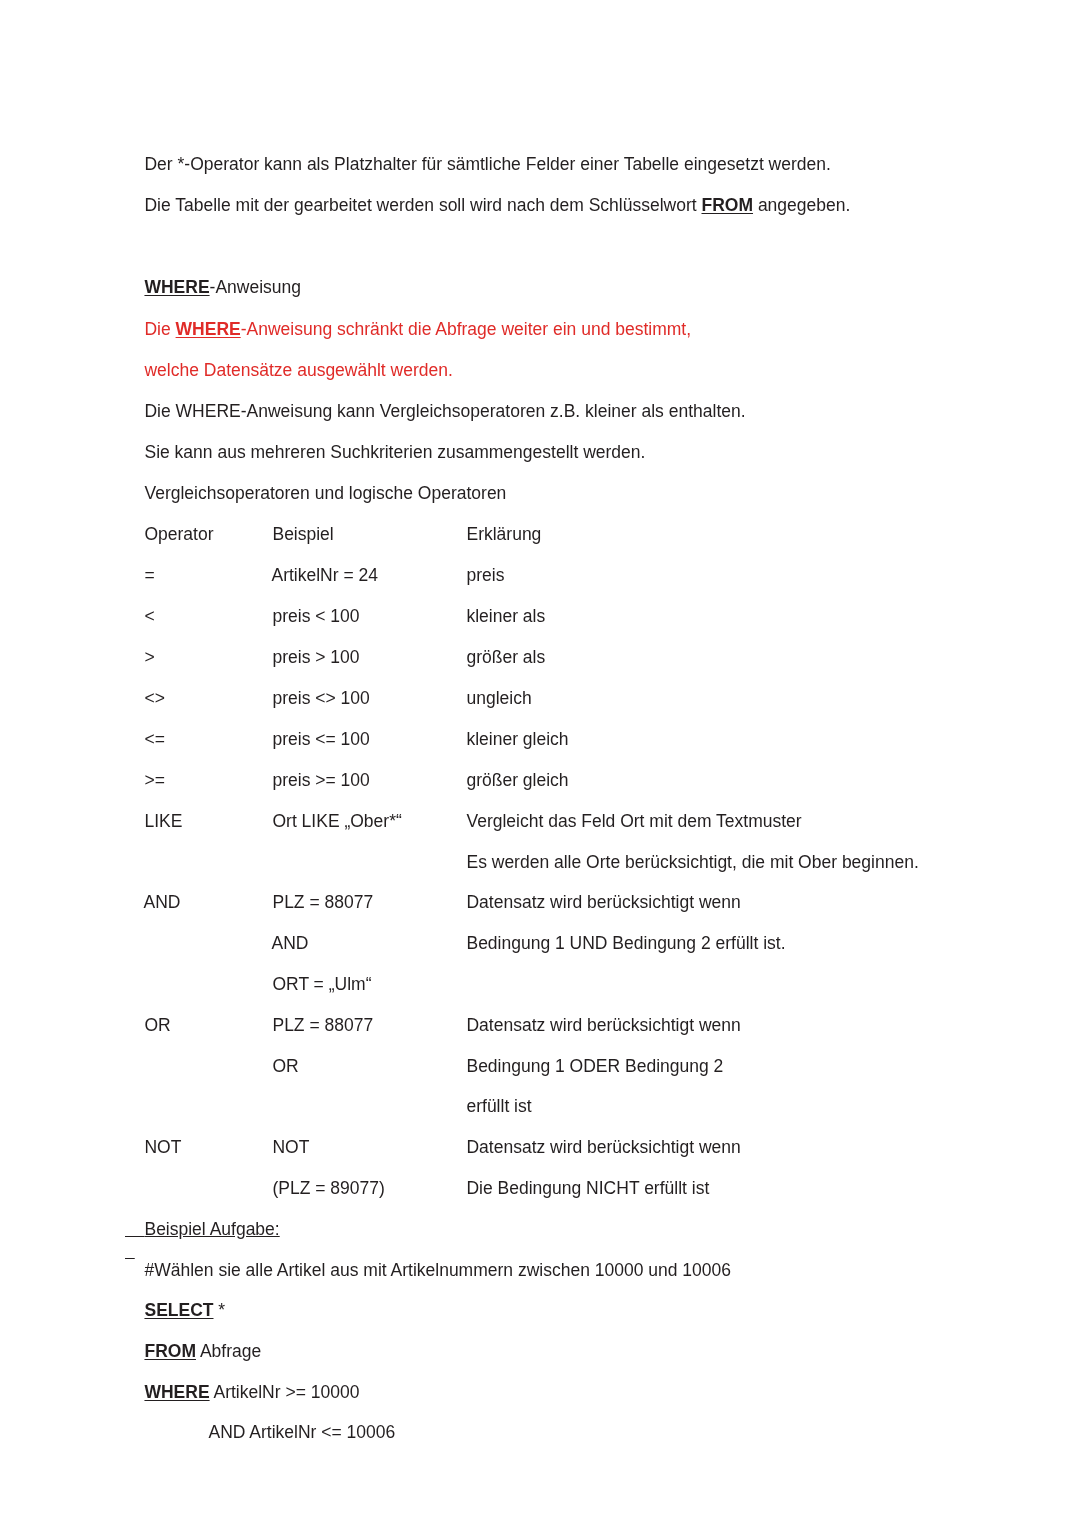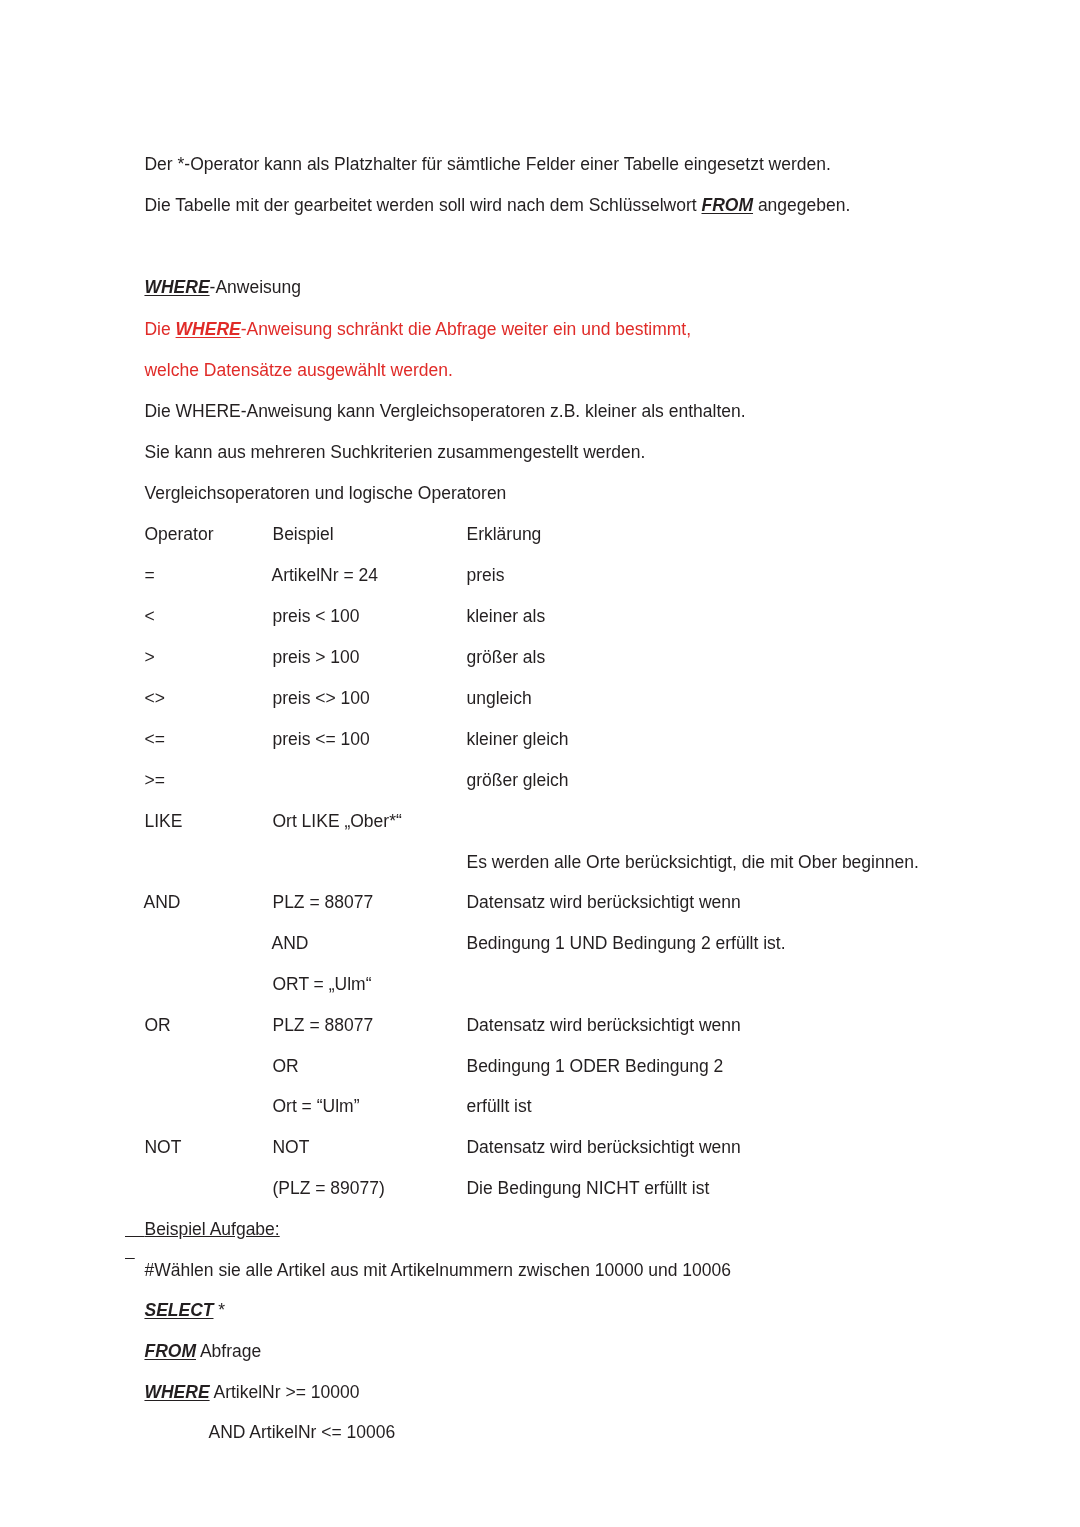--- a/index.html
+++ b/index.html
@@ -32,21 +32,20 @@
     font-size: 17.5px;
     line-height: 22px;
     white-space: pre;
     color: #231f20;
   }
 
   .red { color: #e02b28; }
 
   .kw {
     font-weight: bold;
-    font-style: italic;
     text-decoration: underline;
     text-underline-offset: 2px;
   }
 
   
   .c1 { left: 125px; }
   .c2 { left: 253px; }
   .c3 { left: 447px; }
 
   .indent { left: 190px; }
@@ -146,30 +145,36 @@
   <div class="ln c2" style="top:706px;">
     <span>preis &lt;= 100</span>
   </div>
   <div class="ln c3" style="top:706px;">
     <span>kleiner gleich</span>
   </div>
 
   <div class="ln c1" style="top:747px;">
     <span>&gt;=</span>
   </div>
+  <div class="ln c2" style="top:747px;">
+    <span>preis &gt;= 100</span>
+  </div>
   <div class="ln c3" style="top:747px;">
     <span>größer gleich</span>
   </div>
 
   <div class="ln c1" style="top:788px;">
     <span>LIKE</span>
   </div>
   <div class="ln c2" style="top:788px;">
     <span>Ort LIKE „Ober*“</span>
   </div>
+  <div class="ln c3" style="top:788px;">
+    <span>Vergleicht das Feld Ort mit dem Textmuster</span>
+  </div>
   <div class="ln c3" style="top:829px;">
     <span>Es werden alle Orte berücksichtigt, die mit Ober beginnen.</span>
   </div>
 
   <div class="ln c1" style="top:869px;">
     <span>AND</span>
   </div>
   <div class="ln c2" style="top:869px;">
     <span>PLZ = 88077</span>
   </div>
@@ -194,23 +199,20 @@
   </div>
   <div class="ln c3" style="top:992px;">
     <span>Datensatz wird berücksichtigt wenn</span>
   </div>
   <div class="ln c2" style="top:1033px;">
     <span>OR</span>
   </div>
   <div class="ln c3" style="top:1033px;">
     <span>Bedingung 1 ODER Bedingung 2</span>
   </div>
-  <div class="ln c2" style="top:1073px;">
-    <span>Ort = “Ulm”</span>
-  </div>
   <div class="ln c3" style="top:1073px;">
     <span>erfüllt ist</span>
   </div>
 
   <div class="ln c1" style="top:1114px;">
     <span>NOT</span>
   </div>
   <div class="ln c2" style="top:1114px;">
     <span>NOT</span>
   </div>

